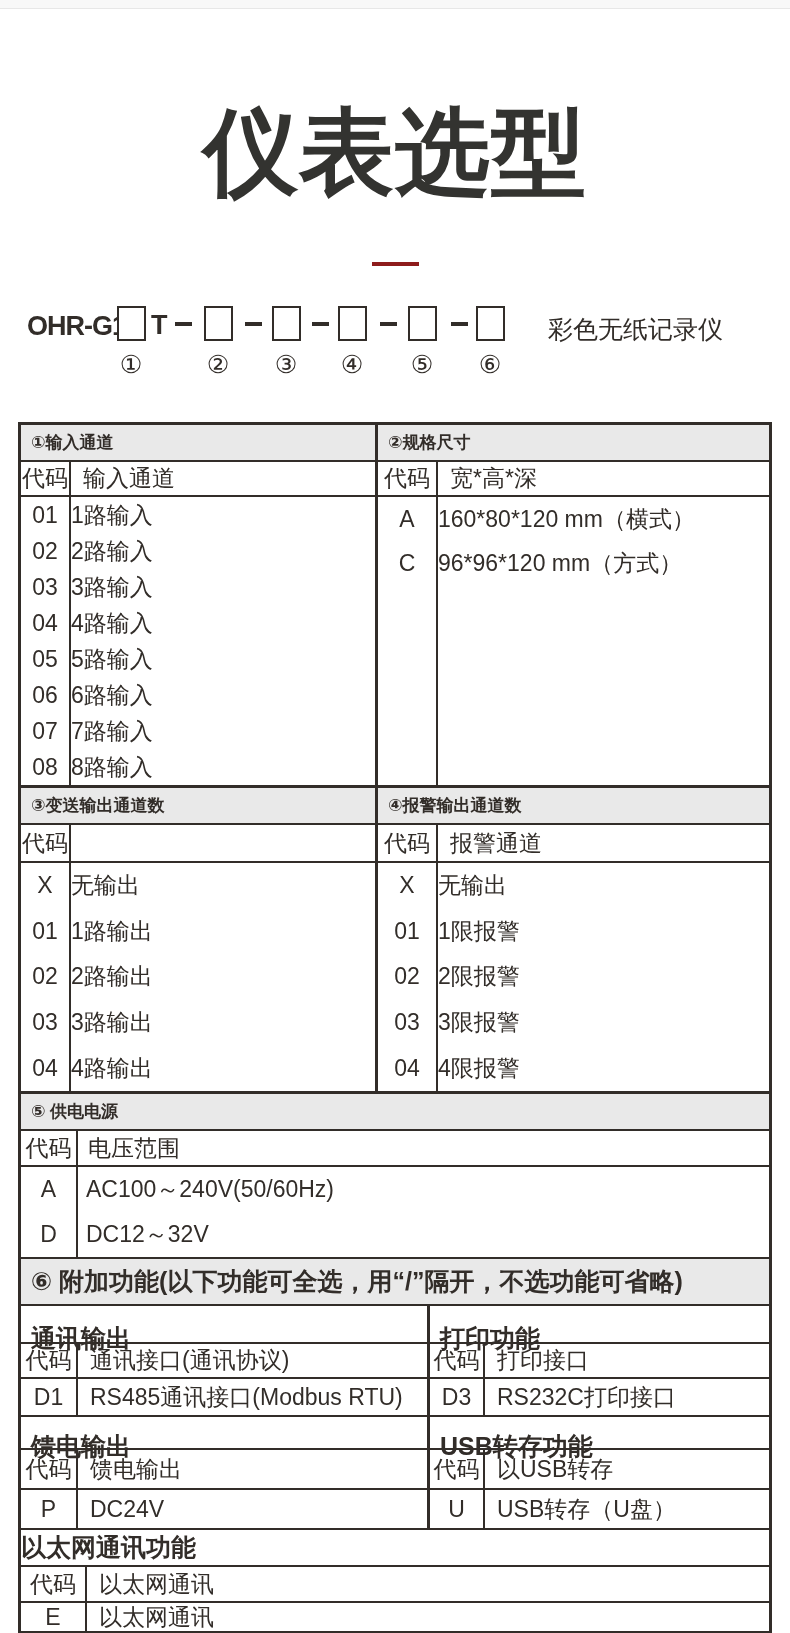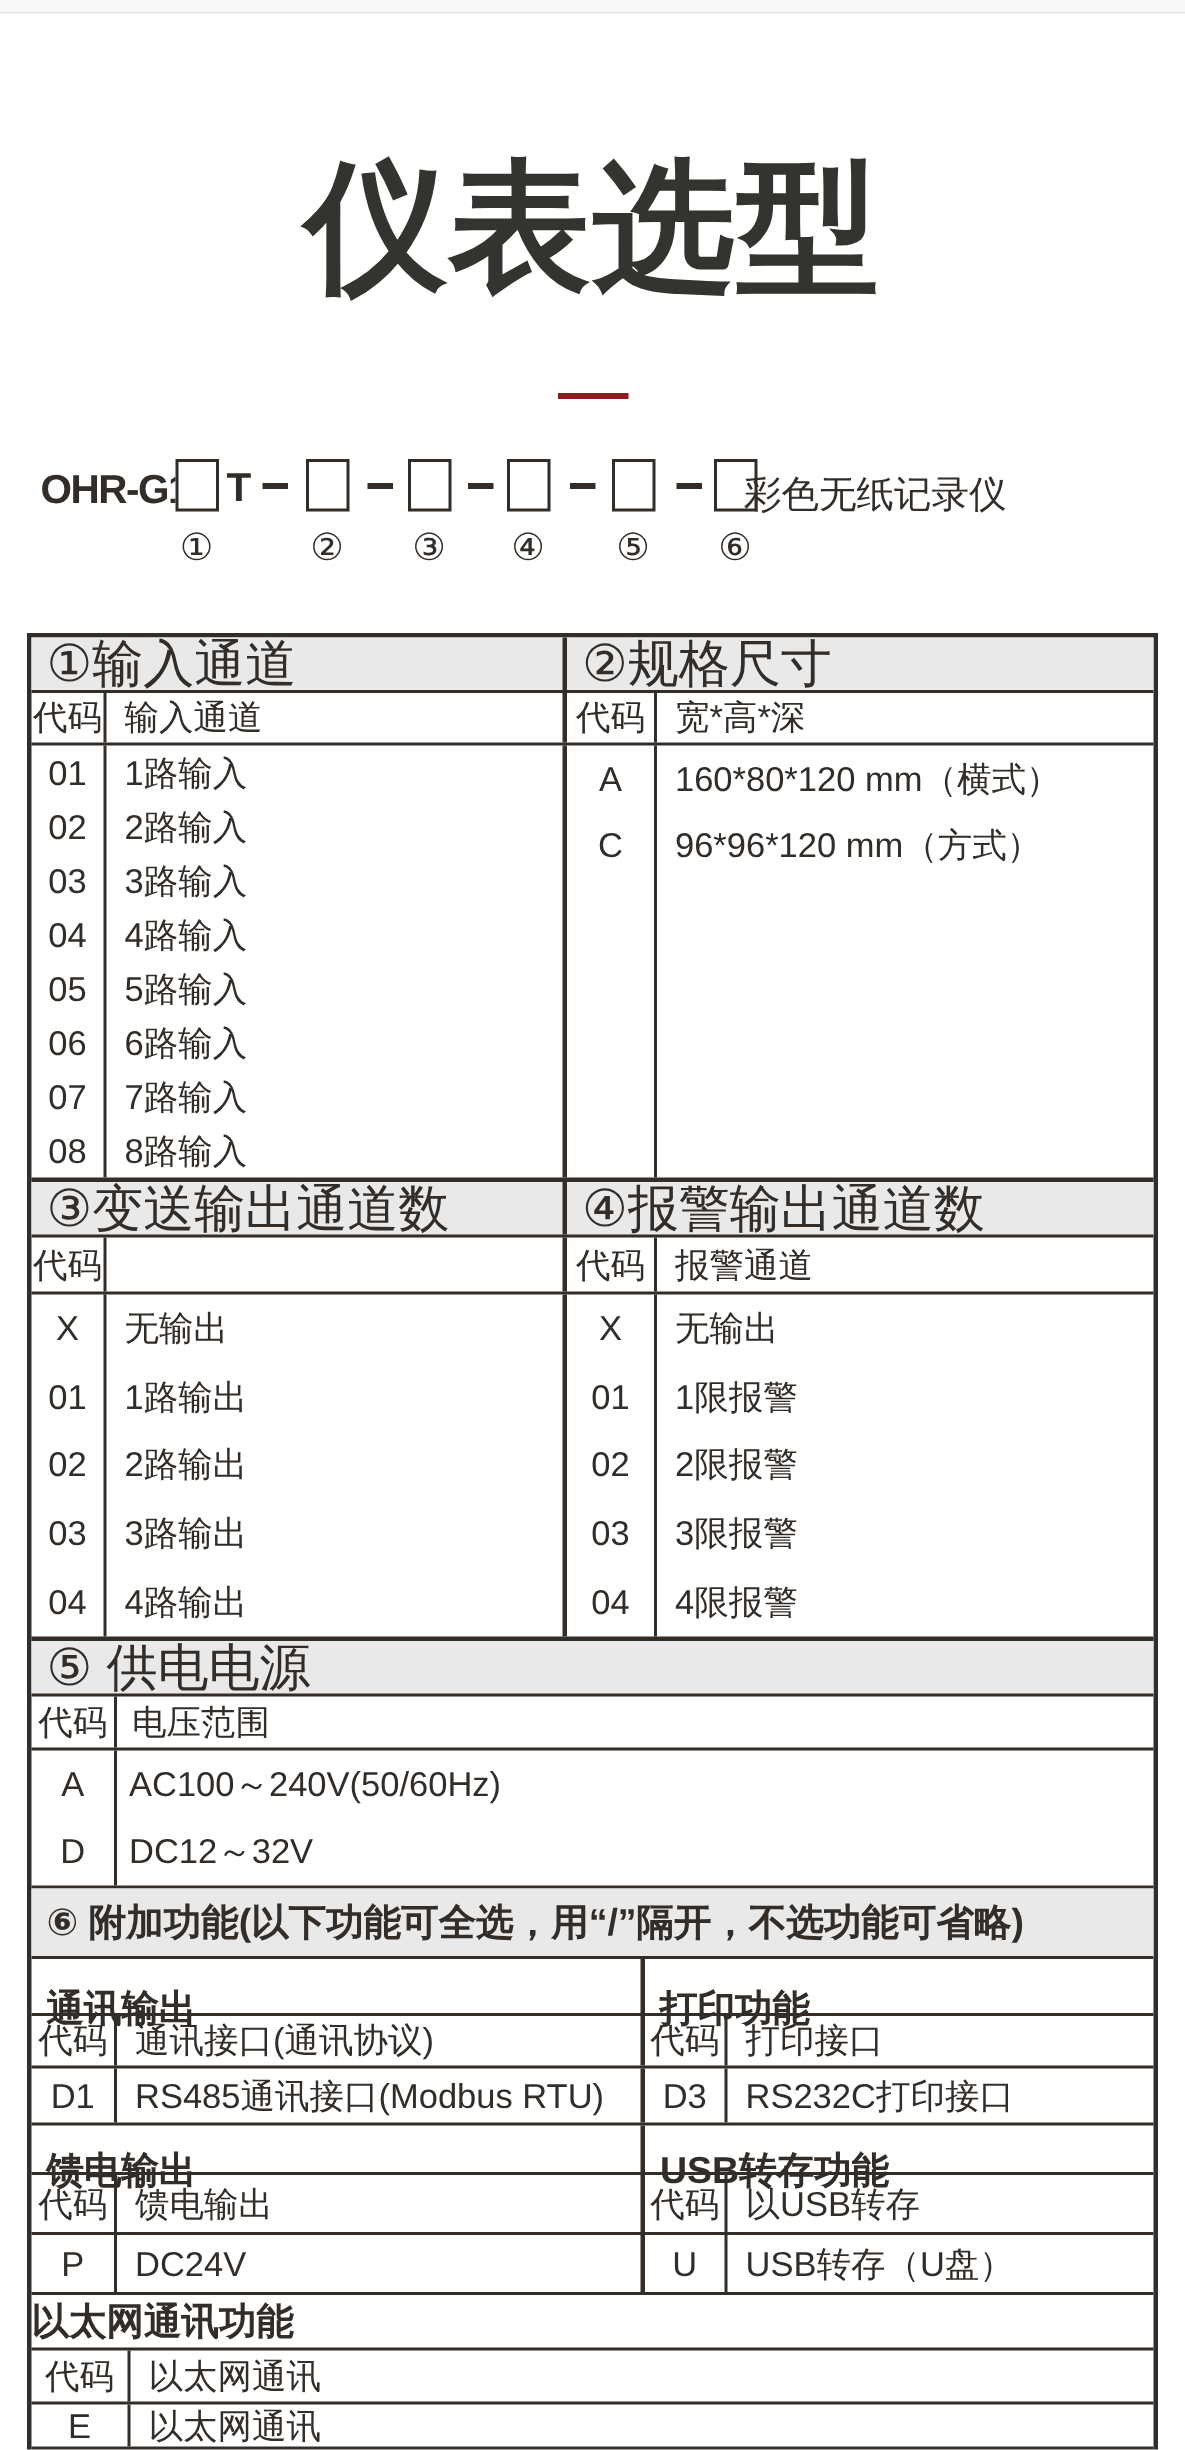--- a/index.html
+++ b/index.html
@@ -18,50 +18,50 @@
     line-height:1.0;color:#333330;letter-spacing:1px;
   }
   .redline{width:47px;height:4px;background:var(--accent);margin:62px auto 0 auto;}
 
   
   .model{position:relative;height:80px;margin-top:40px;}
   .m-prefix{position:absolute;left:27px;top:5px;font-size:27px;font-weight:bold;letter-spacing:-1px;}
   .mbox{position:absolute;top:0;width:29px;height:35px;border:2px solid var(--bd);background:#fff;}
   .m-t{position:absolute;top:4px;font-size:27px;font-weight:bold;}
   .mdash{position:absolute;top:16px;width:17px;height:4px;background:var(--bd);}
-  .m-product{position:absolute;left:496px;top:7px;font-size:25px;}
+  .m-product{position:absolute;left:548px;top:7px;font-size:25px;}
   .mnum{position:absolute;top:44px;width:34px;text-align:center;font-size:25px;}
 
   
   .otable{
     width:754px;margin:36px auto 0 auto;border:3px solid var(--bd);
     font-size:23px;background:#fff;
   }
   .split{display:flex;border-bottom:2px solid var(--bd);}
   .thick{border-bottom:3px solid var(--bd);}
   .noline{border-bottom:none;}
   .lhs{width:357px;flex-shrink:0;border-right:3px solid var(--bd);display:flex;}
   .rhs{flex:1;display:flex;}
   .split6 .lhs{width:409px;}
   .full{display:flex;border-bottom:2px solid var(--bd);}
 
   .sec-hdr{background:var(--gray);height:37px;}
-  .sec-hdr .cellh{display:flex;align-items:center;padding-left:10px;font-weight:normal;font-size:34px;width:100%;}
+  .sec-hdr .cellh{display:flex;align-items:center;padding-left:10px;font-weight:bold;font-size:17px;width:100%;}
   .hdr-white{height:38px;}
   .hdr-white .cellh{display:flex;align-items:center;padding-left:10px;font-weight:bold;font-size:25px;width:100%;margin-top:28px;}
 
   .code{flex-shrink:0;display:flex;align-items:center;justify-content:center;border-right:2px solid var(--bd);}
   .val{flex:1;display:flex;align-items:center;padding-left:12px;}
   .w50{width:50px}.w57{width:57px}.w60{width:60px}.w66{width:66px}.w55{width:55px}
   .sub{height:35px;}
 
   .code-col{flex-shrink:0;display:flex;flex-direction:column;border-right:2px solid var(--bd);}
   .val-col{flex:1;display:flex;flex-direction:column;}
   .code-col .c{display:flex;align-items:center;justify-content:center;}
-  .val-col .c{display:flex;align-items:center;padding-left:12px;}
+  .val-col .c{display:flex;align-items:center;}
 
   .body12{height:291px;}
   .body12 .lhs .c{height:36.4px;}
   .body12 .rhs .c{height:44px;}
   .body34{height:231px;}
   .body34 .c{height:46.2px;}
   .body5{height:92px;}
   .body5 .c{height:46px;}
   .body5 .val-col .c{padding-left:8px;}
   .s5sub .val{padding-left:10px;}

